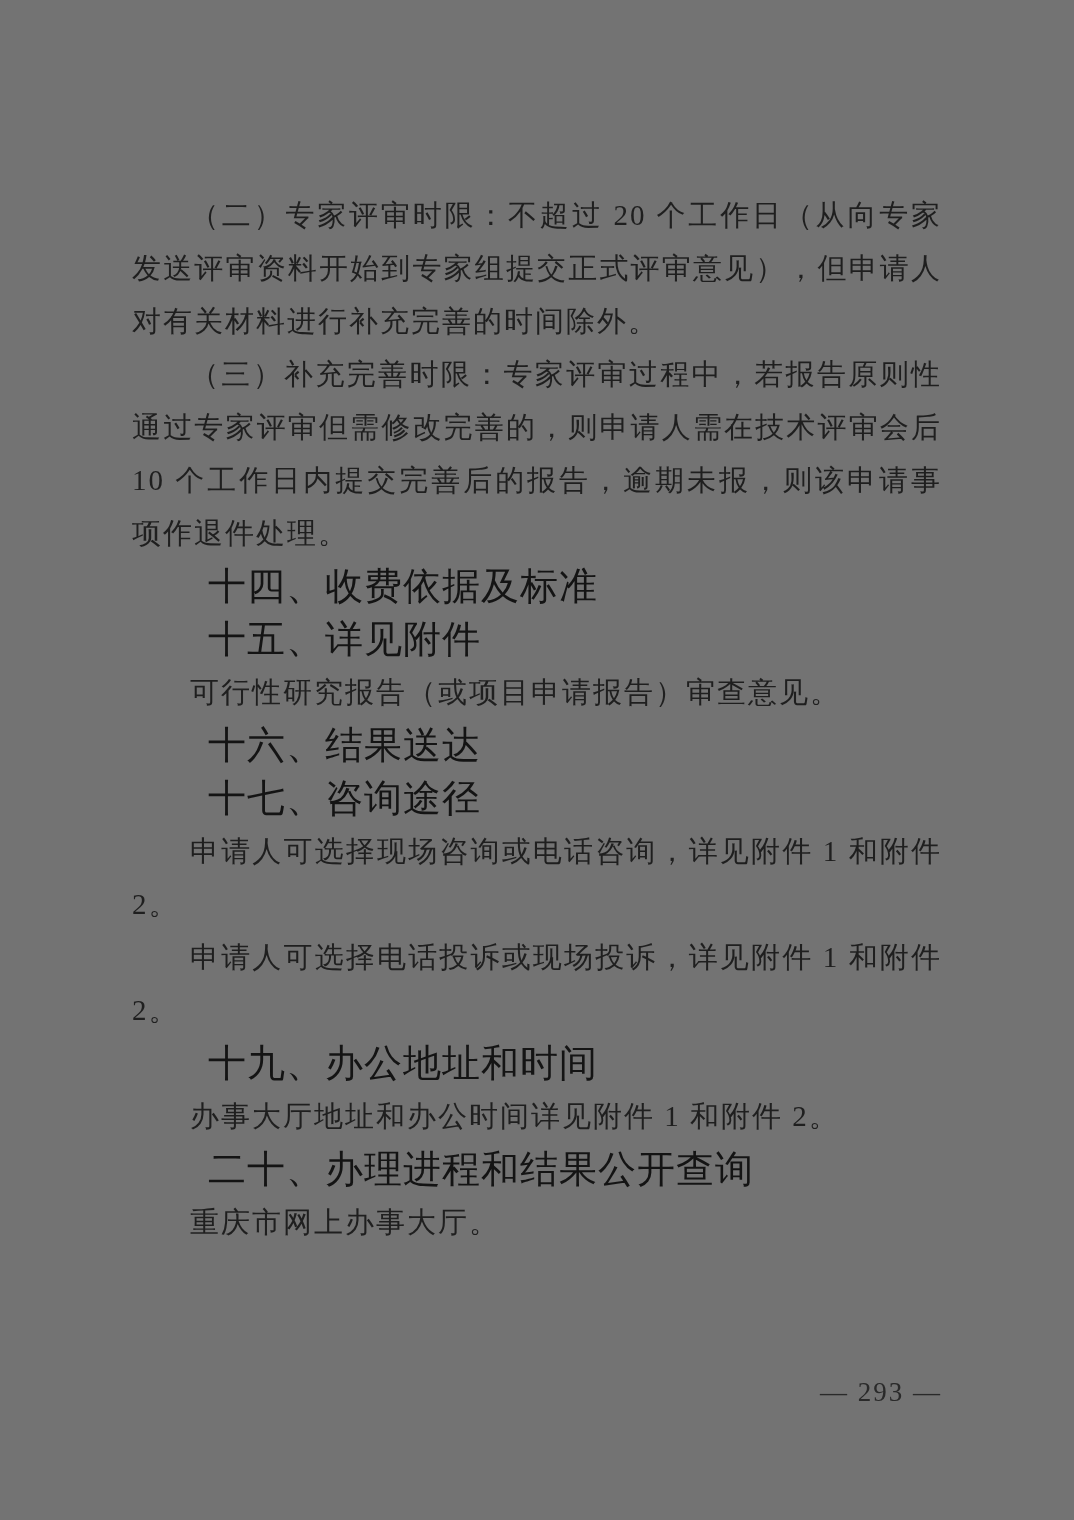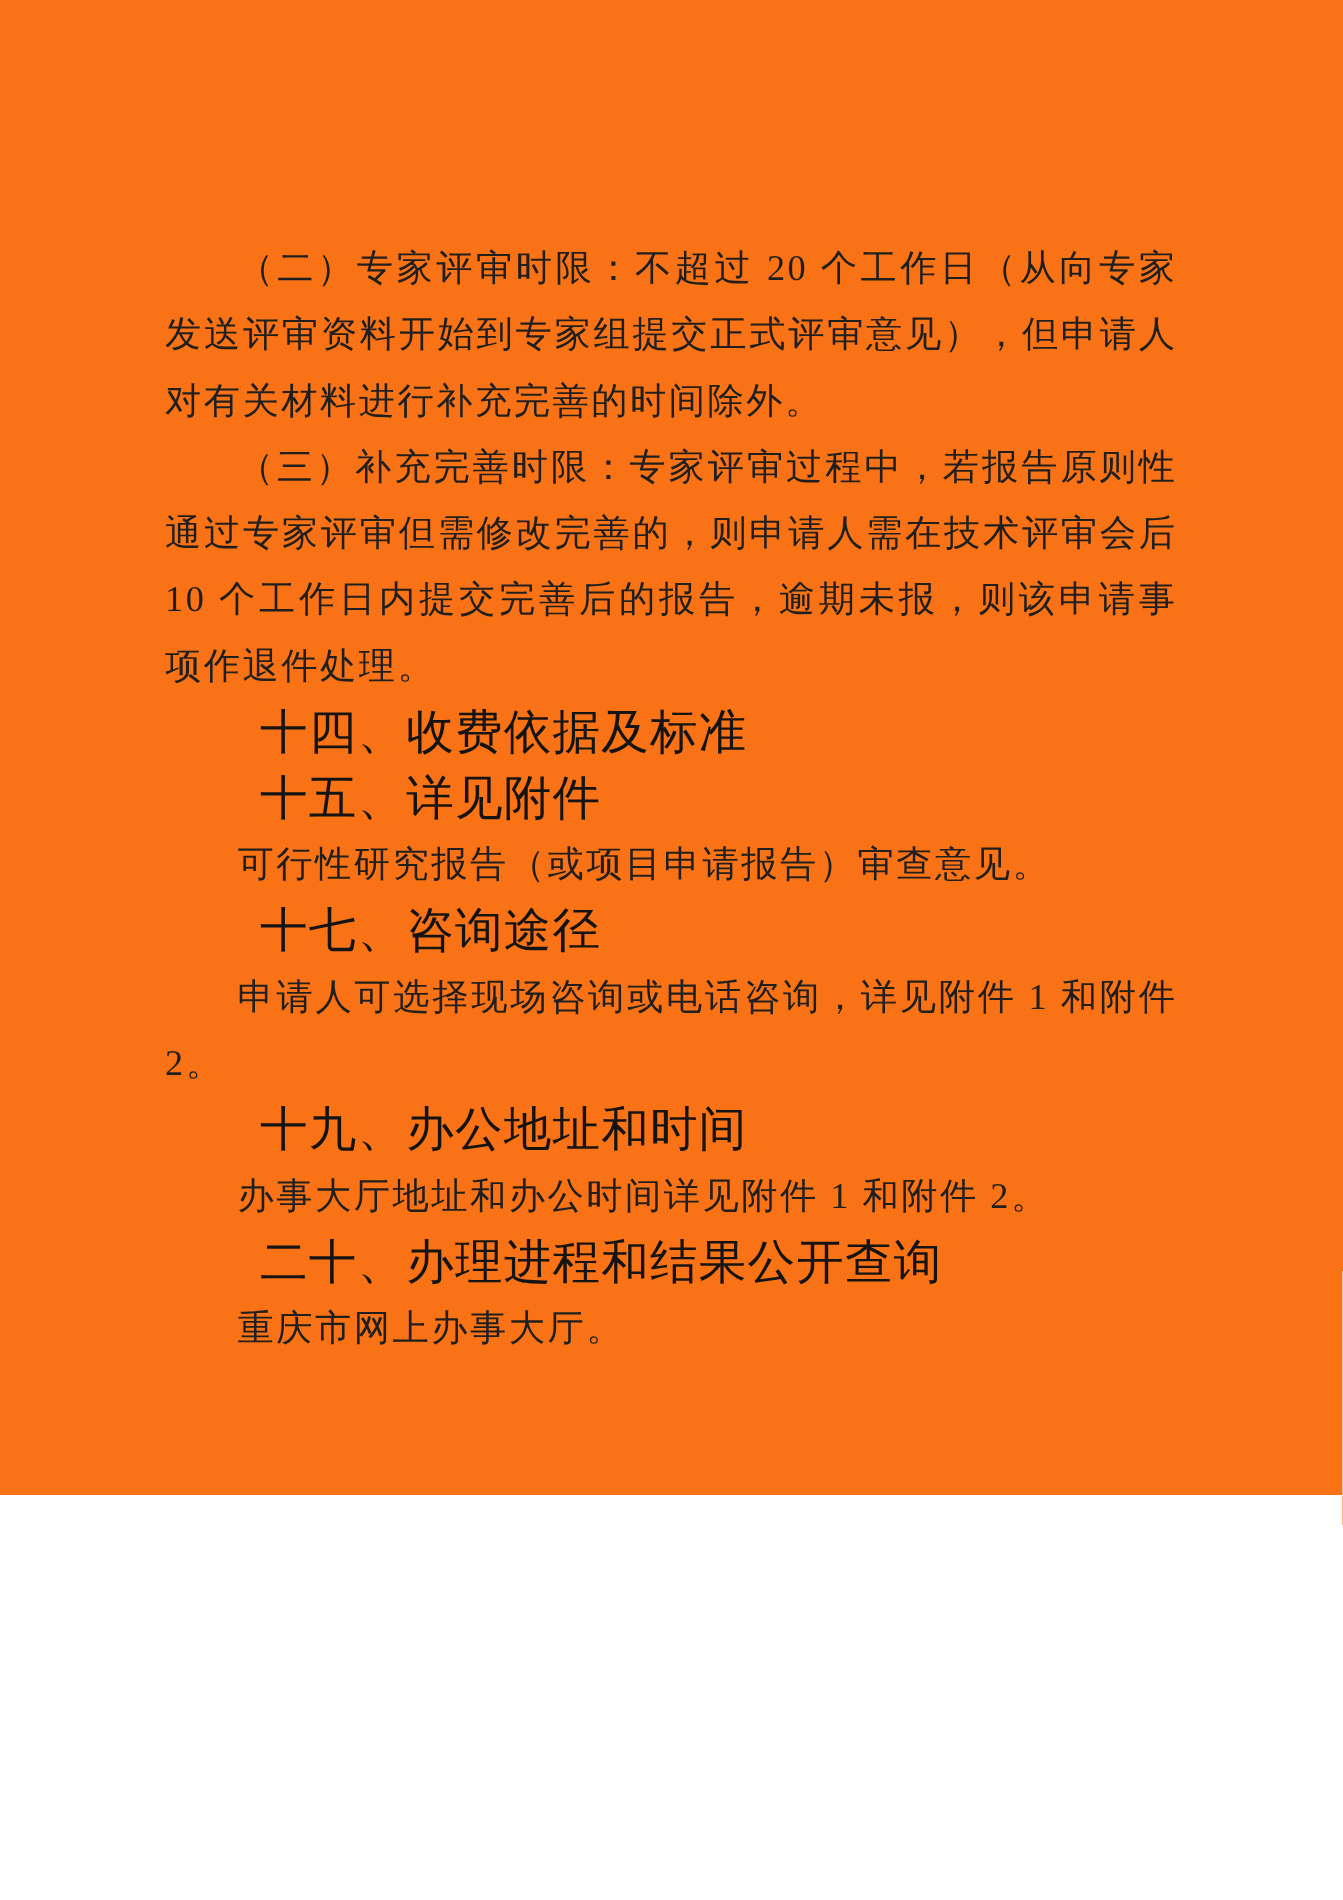--- a/index.html
+++ b/index.html
@@ -1,21 +1,21 @@
 <!DOCTYPE html>
 <html lang="zh"><head>
 <meta charset="utf-8">
 <style>
   * { margin: 0; padding: 0; box-sizing: border-box; }
   html, body { background: #ffffff; }
   .page {
     position: relative;
     width: 1074px;
-    height: 1196px;
-    background: #f97316;
+    height: 1520px;
+    background: #737373;
     overflow: hidden;
     color: #1f1f1f;
   }
   .content {
     position: absolute;
     left: 132px;
     top: 189px;
     width: 810px;
   }
   .para {
@@ -52,21 +52,23 @@
 </head>
 <body>
 
 <div class="page">
   <main class="content" id="doc-content">
       <p class="para">（二）专家评审时限：不超过 20 个工作日（从向专家发送评审资料开始到专家组提交正式评审意见），但申请人对有关材料进行补充完善的时间除外。</p>
       <p class="para">（三）补充完善时限：专家评审过程中，若报告原则性通过专家评审但需修改完善的，则申请人需在技术评审会后 10 个工作日内提交完善后的报告，逾期未报，则该申请事项作退件处理。</p>
       <h2 class="heading">十四、收费依据及标准</h2>
       <h2 class="heading">十五、详见附件</h2>
       <p class="para">可行性研究报告（或项目申请报告）审查意见。</p>
+      <h2 class="heading">十六、结果送达</h2>
       <h2 class="heading">十七、咨询途径</h2>
       <p class="para">申请人可选择现场咨询或电话咨询，详见附件 1 和附件 2。</p>
+      <p class="para">申请人可选择电话投诉或现场投诉，详见附件 1 和附件 2。</p>
       <h2 class="heading">十九、办公地址和时间</h2>
       <p class="para">办事大厅地址和办公时间详见附件 1 和附件 2。</p>
       <h2 class="heading">二十、办理进程和结果公开查询</h2>
       <p class="para">重庆市网上办事大厅。</p>
     </main>
   <div class="page-number">— 293 —</div>
 </div>
 
 </body></html>

